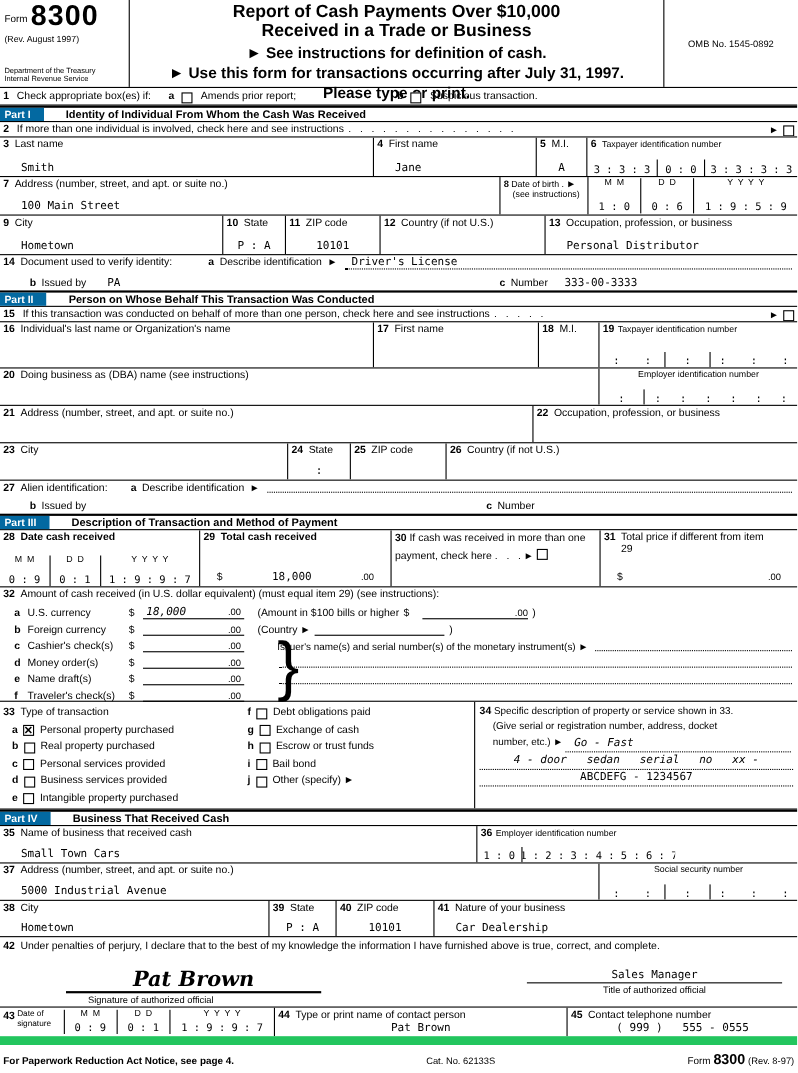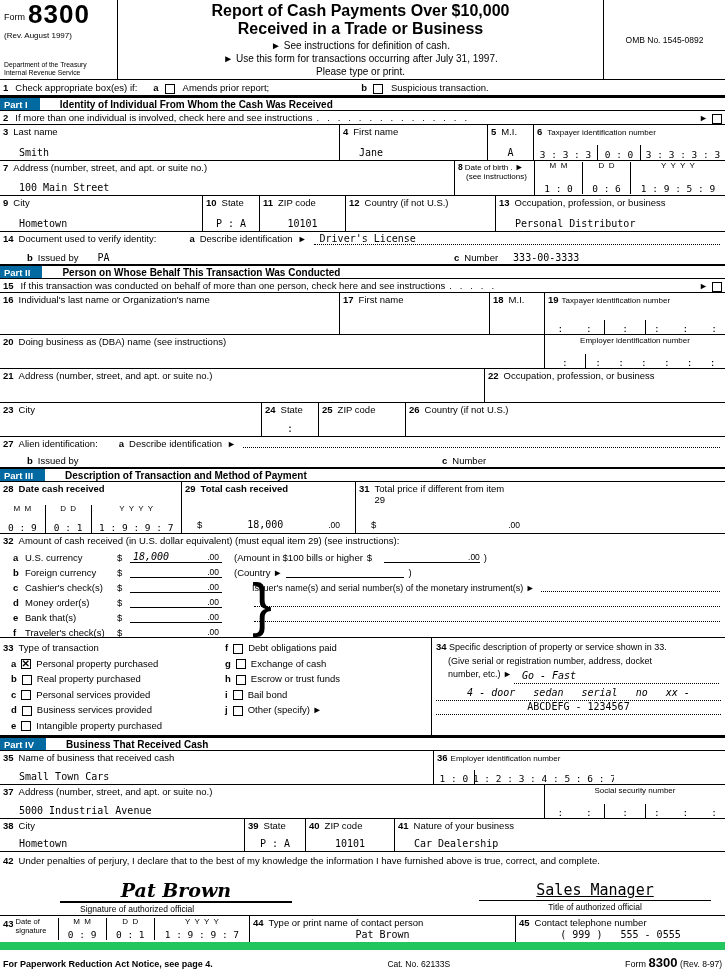--- a/index.html
+++ b/index.html
@@ -10,21 +10,21 @@
   
   .hdr { display:flex; height:80px; border-bottom:1.5px solid #000; }
   .hdrL { width:118px; border-right:1.5px solid #000; padding:3px 4px 2px; display:flex; flex-direction:column; }
   .fline { display:flex; align-items:flex-end; gap:3px; }
   .fword { font-size:9px; padding-bottom:3px; }
   .fnum { font-size:26px; font-weight:bold; line-height:0.85; letter-spacing:1px; }
   .rev { font-size:8px; margin-top:6px; }
   .agency { font-size:6.8px; margin-top:auto; line-height:1.2; }
   .hdrC { flex:1; text-align:center; padding-top:2px; }
   .t1 { font-size:16px; font-weight:bold; line-height:1.15; }
-  .instr { font-size:10px; font-weight:normal; line-height:1.3; }
+  .instr { font-size:14px; font-weight:bold; line-height:1.3; }
   .hdrR { width:122px; border-left:1.5px solid #000; display:flex; align-items:center; justify-content:center; font-size:8.5px; }
 
   
   .row { display:flex; border-bottom:1px solid #000; overflow:hidden; }
   .col { flex-direction:column; }
   .ac { align-items:center; }
   .cell { border-right:1px solid #000; padding:1px 3px; display:flex; flex-direction:column; overflow:hidden; }
   .cell.last { border-right:none; }
   .lr { display:flex; gap:5px; align-items:baseline; }
   .num { font-weight:bold; font-size:9.5px; flex:none; }
@@ -69,21 +69,21 @@
   
   .citem { display:flex; gap:5px; align-items:center; height:15.5px; }
   .c34l { line-height:1.5; font-size:9px; }
   .flexline { display:flex; align-items:baseline; }
   .dotline { border-bottom:1.5px dotted #000; text-align:center; min-height:14px; margin-top:0.5px; }
 
   
   .sigarea { position:absolute; bottom:1px; left:60px; right:14px; display:flex; justify-content:space-between; }
   .sigbox { width:232px; text-align:center; }
   .signame { font-family:"DejaVu Serif",serif; font-style:italic; font-weight:bold; font-size:19px; line-height:1; }
-  .sigtv { font-family:"DejaVu Sans Mono",monospace; font-size:15px;text-decoration:underline; }
+  .sigtv { font-family:"DejaVu Sans Mono",monospace; font-size:10px; }
   .sigline { border-bottom:2px solid #000; margin-top:1px; }
   .sigline.thin { border-bottom-width:1.5px; }
   .sigcap { font-size:8.5px; margin-top:1px; }
 
   .lbl43 { width:44px; font-size:7.5px; line-height:1.15; padding:2px 0 0 2px; }
 
   .footer { display:flex; justify-content:space-between; align-items:baseline; padding:5px 3px 0; }
   .fnum2 { font-size:13px; font-weight:bold; }
 </style>
 </head>
@@ -451,20 +451,29 @@
       <div class="lr">
           <span class="num">29</span>
           <span class="lbl bold">Total cash received</span>
         </div>
       <div class="lr" style="margin-top:auto; padding:0 12px 2px; justify-content:space-between;">
         <span>$</span>
         <span class="mono">18,000</span>
         <span class="cents">.00</span>
       </div>
     </div>
+    <div class="cell" style="width:190px">
+      <div style="line-height:1.55">
+        <span class="num">30</span>
+        <span class="lbl">If cash was received in more than one payment, check here</span>
+        <span class="pre">.   .   .</span>
+        <span class="arrow">►</span>
+        <span class="cb"></span>
+      </div>
+    </div>
     <div class="cell last" style="width:179px">
       <div class="lr">
           <span class="num">31</span>
           <span class="lbl" style="width:130px">Total price if different from item 29</span>
         </div>
       <div class="lr" style="margin-top:auto; padding:0 12px 2px; justify-content:space-between;">
         <span>$</span>
         <span class="mono"></span>
         <span class="cents">.00</span>
       </div>
@@ -532,21 +541,21 @@
           <span class="amtv"></span>
           <span class="cents">.00</span>
         </span>
       <span class="note32" style="padding-left:30px">
           <span class="dotfill"></span>
         </span>
     </div>
 
     <div class="r32">
       <span class="ltr" style="width:22px; padding-left:10px;">e</span>
-      <span class="lbl32">Bank that(s)</span>
+      <span class="lbl32">Name draft(s)</span>
       <span class="dol">$</span>
       <span class="amtbox">
           <span class="amtv"></span>
           <span class="cents">.00</span>
         </span>
       <span class="note32" style="padding-left:30px">
           <span class="dotfill"></span>
         </span>
     </div>
 

